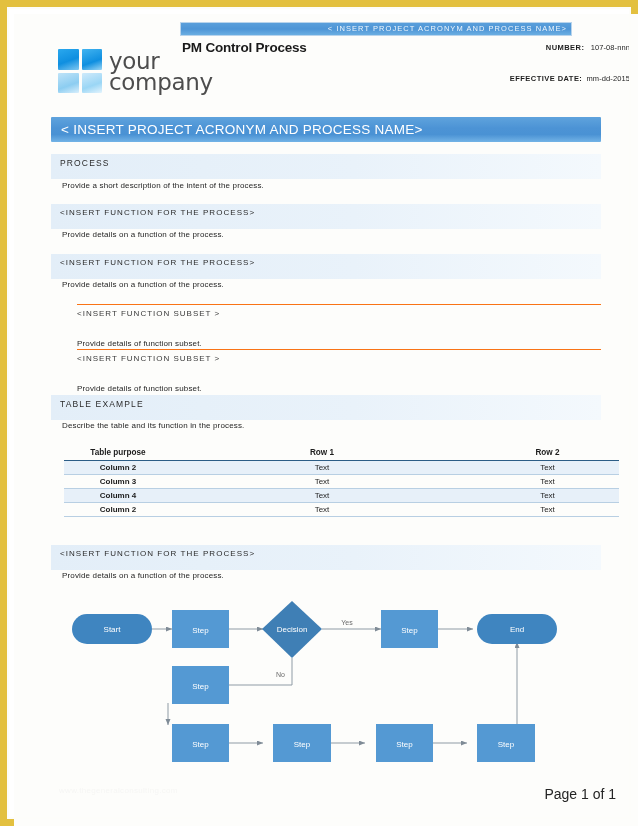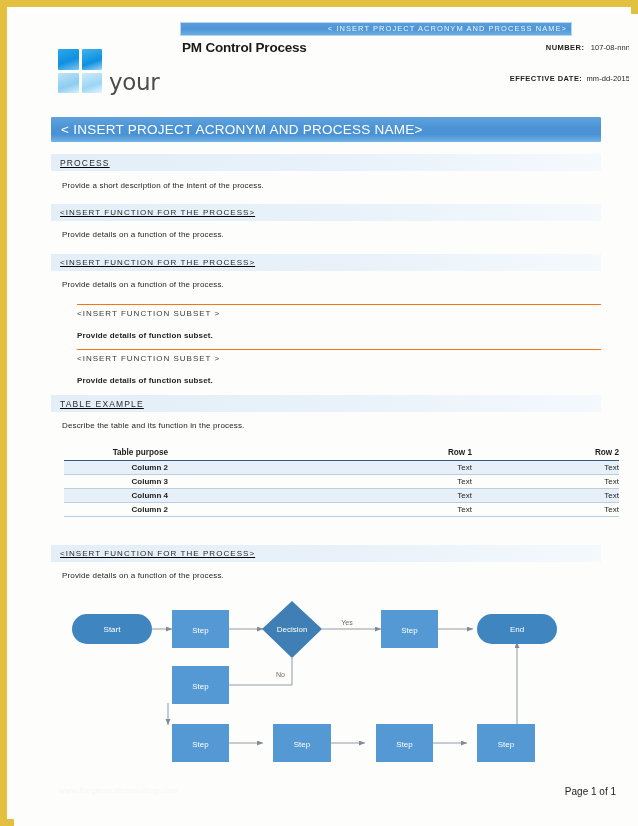--- a/index.html
+++ b/index.html
@@ -128,23 +128,22 @@
     color: #ffffff;
     font-size: 13.5px;
     letter-spacing: 0.25px;
     font-family: "Liberation Sans", sans-serif;
   }
 
   
   .sec-head {
     position: absolute;
     left: 37px;
-    width: 550px; height: 17px;
+    width: 550px; height: 25px;
     background: linear-gradient(to right,#e3eef8 0%, #e9f2fa 55%, #f4f9fd 100%);
-    text-decoration: underline;
   }
   .sec-head span {
     display: block;
     padding: 4px 0 0 9px;
     font-size: 8px;
     letter-spacing: 1.05px;
     color: #2b2b2b;
     font-family: "Liberation Sans", sans-serif;
   }
   .sec-head.big span { font-size: 8.5px; letter-spacing: 1.15px; }
@@ -167,39 +166,38 @@
     border-top: 1px solid #f97316;
     padding-top: 4px;
   }
   .subset .sub-title {
     font-size: 8px;
     letter-spacing: 1.0px;
     color: #3a3a3a;
     font-family: "Liberation Sans", sans-serif;
   }
   .subset .sub-body {
-    margin-top: 13px;
+    margin-top: 21px;
     font-size: 8px;
     color: #1f1f1f;
     letter-spacing: 0.15px;
     font-family: "Liberation Sans", sans-serif;
-    font-weight: bold;
   }
 
   
   .tbl {
     position: absolute;
     left: 50px; top: 432px;
     width: 555px;
     border-collapse: collapse;
     font-size: 8px;
     font-family: "Liberation Sans", sans-serif;
   }
   .tbl th, .tbl td {
-    text-align: right;
+    text-align: center;
     padding: 2px 0 2px 4px;
     border-top: 1px solid #b8cfe3;
     border-bottom: 1px solid #b8cfe3;
     color: #1d1d1d;
     font-weight: normal;
   }
   .tbl thead th {
     font-weight: bold;
     border-top: none;
     border-bottom: 1px solid #2c5d86;
@@ -229,21 +227,21 @@
     position: absolute;
     left: 45px; top: 772px;
     font-size: 8px;
     color: #f6f6f4;
     letter-spacing: 0.3px;
     font-family: "Liberation Sans", sans-serif;
   }
   .page-num {
     position: absolute;
     right: 22px; top: 772px;
-    font-size: 10px;
+    font-size: 14px;
     color: #242424;
     font-family: "Liberation Sans", sans-serif;
   }
 </style>
 </head>
 <body>
 
 <div id="page-frame">
   <div id="sheet">
 
@@ -251,20 +249,21 @@
 
       <div class="logo">
         <div class="logo-mark">
           <div class="logo-sq sq-a"></div>
           <div class="logo-sq sq-b"></div>
           <div class="logo-sq sq-c"></div>
           <div class="logo-sq sq-d"></div>
         </div>
         <div class="logo-text">
           <span>your</span>
+          <span>company</span>
         </div>
       </div>
 
       <div class="doc-titlebar">
         <span>&lt; INSERT PROJECT ACRONYM AND PROCESS NAME&gt;</span>
       </div>
 
       <div class="doc-name">PM Control Process</div>
 
       <div class="meta-row r1">

